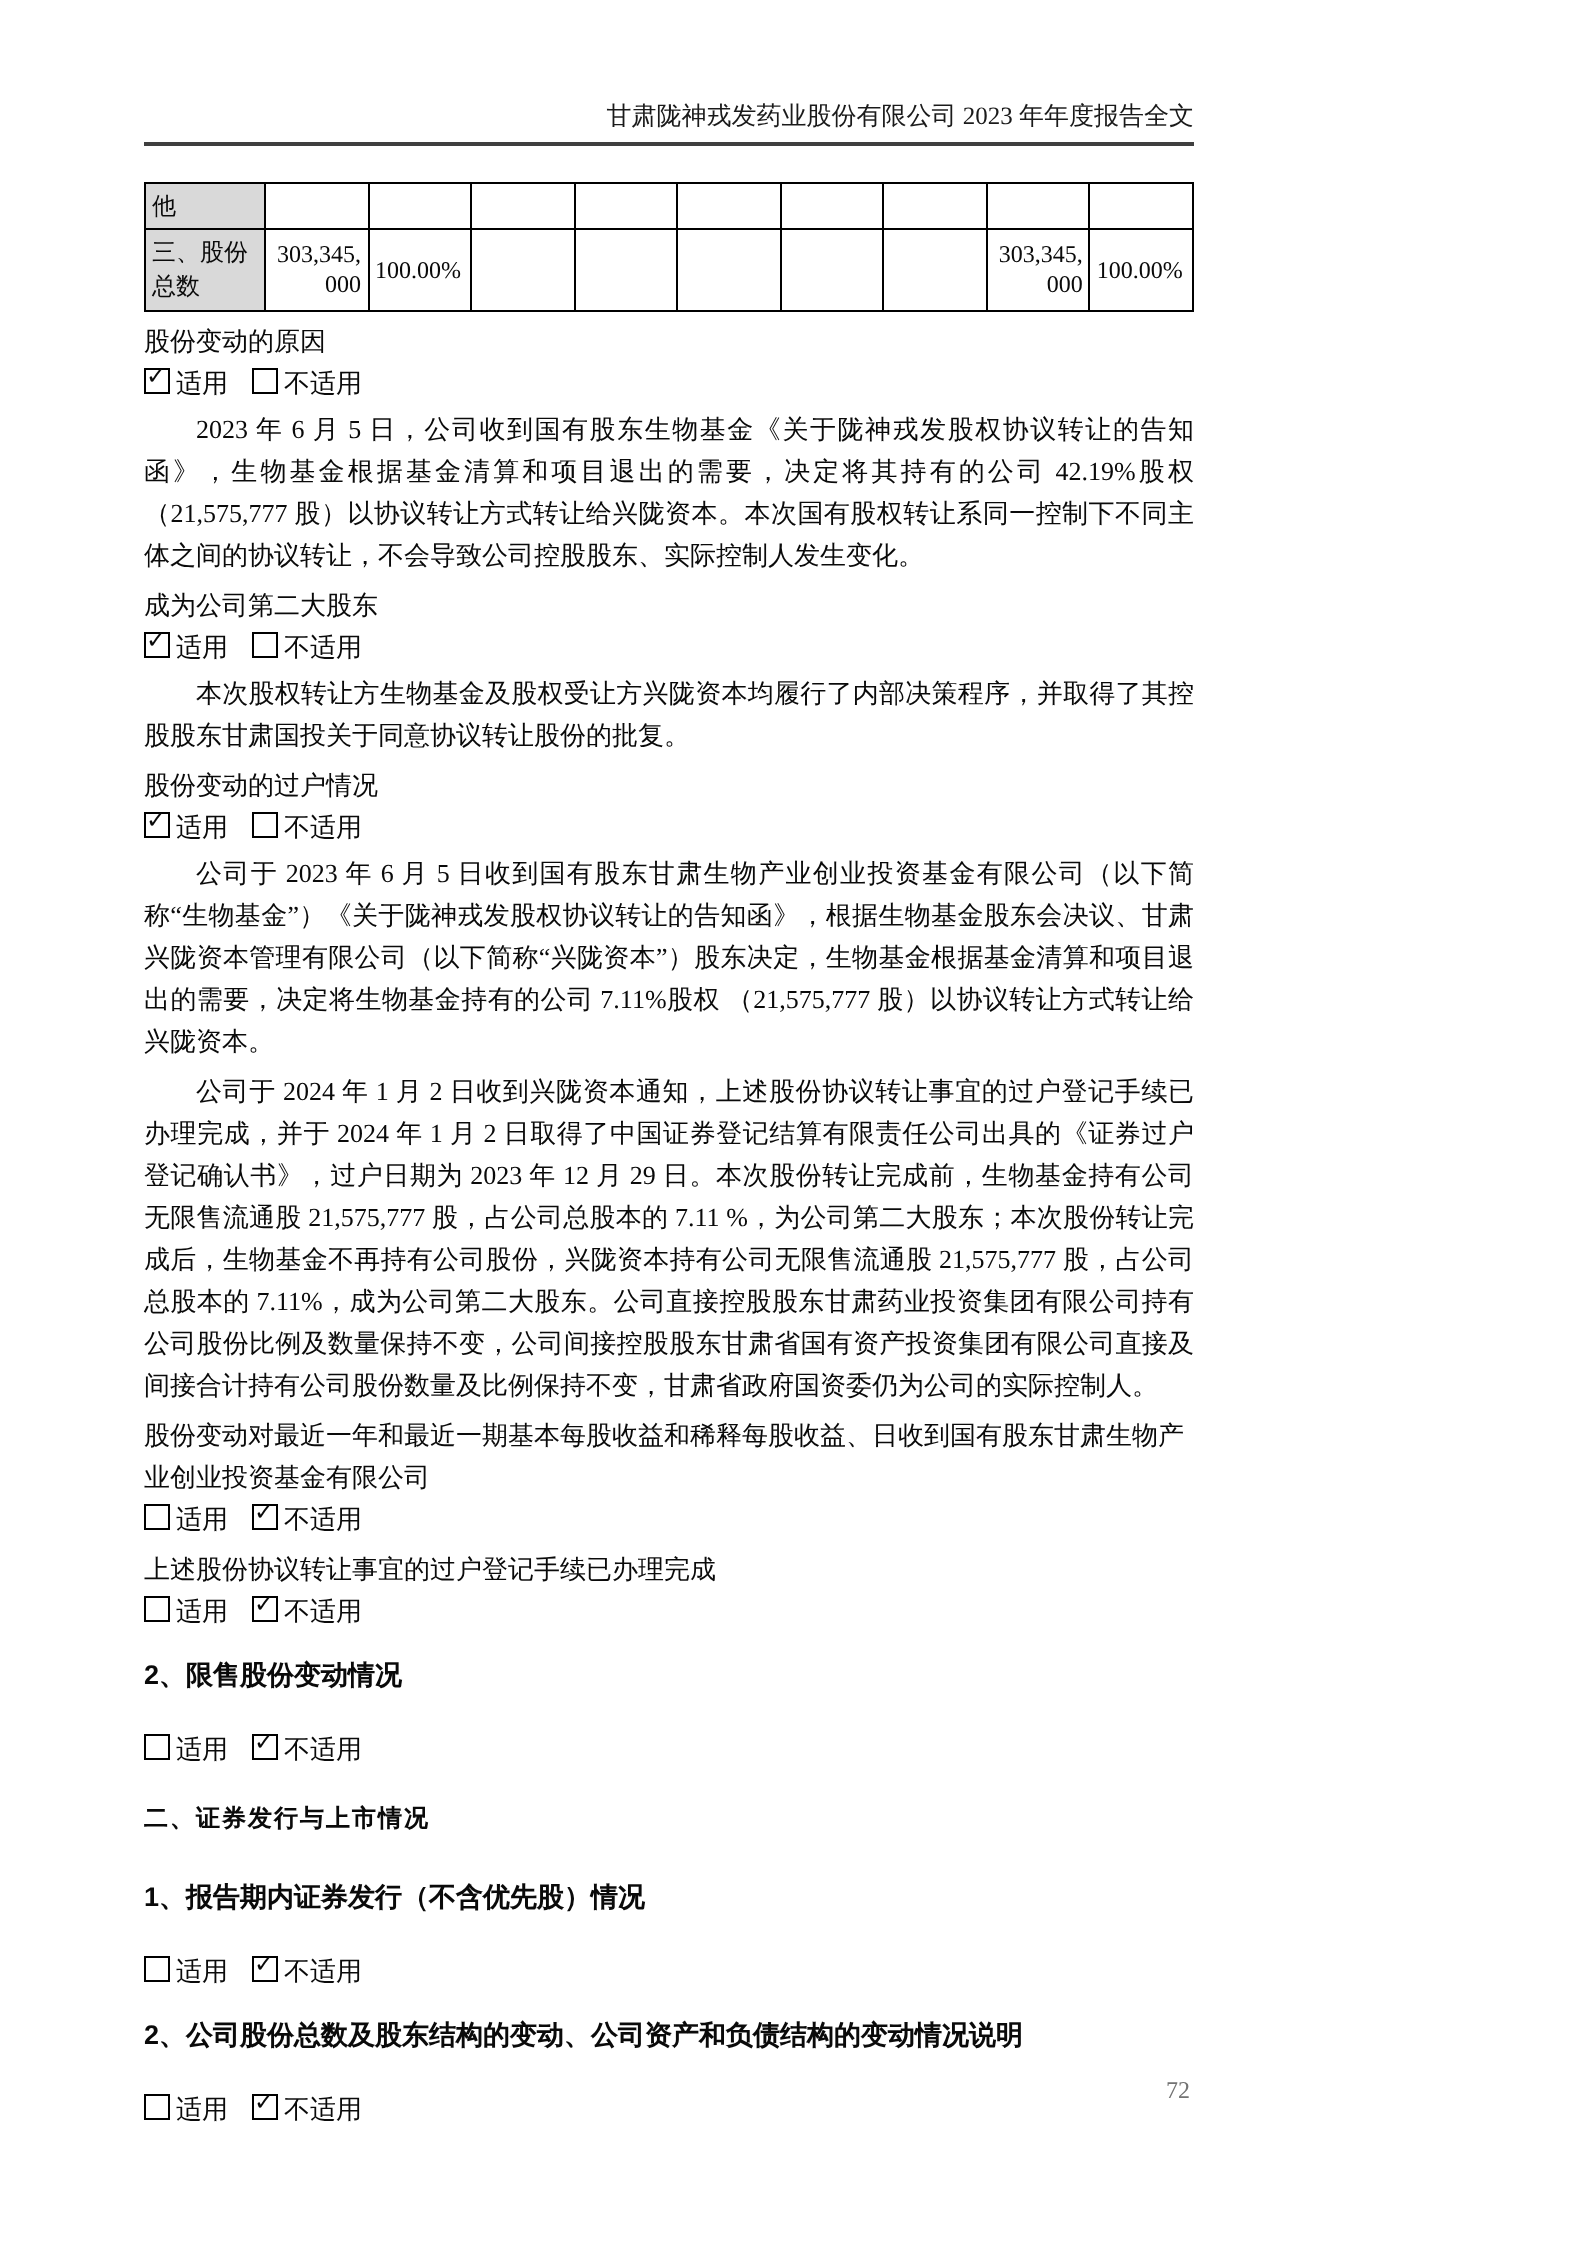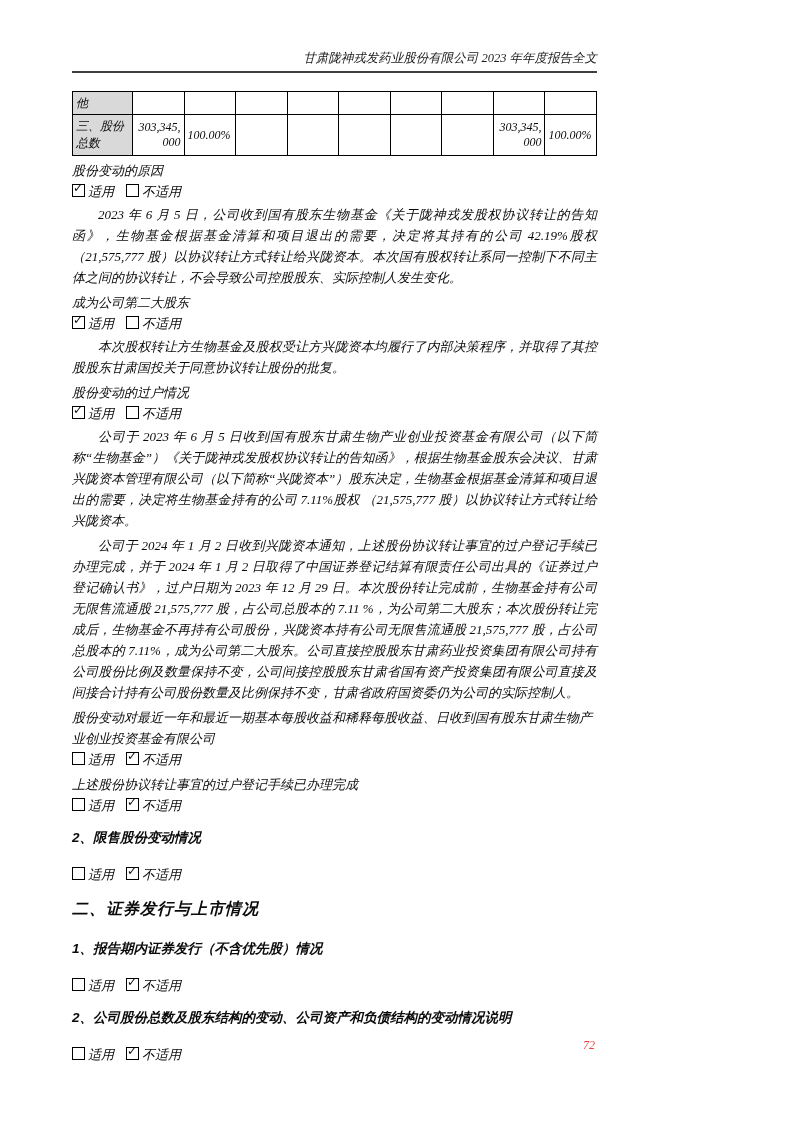--- a/index.html
+++ b/index.html
@@ -5,21 +5,20 @@
   html,body{margin:0;padding:0;background:#ffffff;}
   .page{
     position:relative;
     width:675px;height:1122px;
     background:#fff;
     box-sizing:border-box;
     padding:50px 78px 0 72px;
     font-family:"Liberation Serif","DejaVu Serif",serif;
     color:#0a0a0a;
     overflow:hidden;
-    font-style:italic;
   }
   
   .hdr-title{
     text-align:right;
     font-size:12.5px;
     line-height:16px;
     color:#1a1a1a;
   }
   .hdr-rule{
     height:2px;background:#3f3f3f;margin-top:5px;
@@ -64,27 +63,27 @@
     margin:0 0 4px 0;
   }
   
   .h3{
     font-family:"Liberation Sans","DejaVu Sans",sans-serif;
     font-weight:bold;font-size:13.5px;line-height:20px;
     margin:12px 0 16px 0;
   }
   .h2{
     font-family:"Liberation Sans","DejaVu Sans",sans-serif;
-    font-weight:bold;font-size:16px;line-height:24px;
+    font-weight:bold;font-size:12px;line-height:24px;
     letter-spacing:1px;
     margin:12px 0 18px 0;
   }
   .page-number{
     position:absolute;right:80px;top:1038px;
-    font-size:12px;color:#ef4444;
+    font-size:12px;color:#737373;
   }
 </style>
 </head>
 <body>
 
 <div class="page">
 
   <div class="hdr-title">甘肃陇神戎发药业股份有限公司 2023 年年度报告全文</div>
   <div class="hdr-rule"></div>
 

